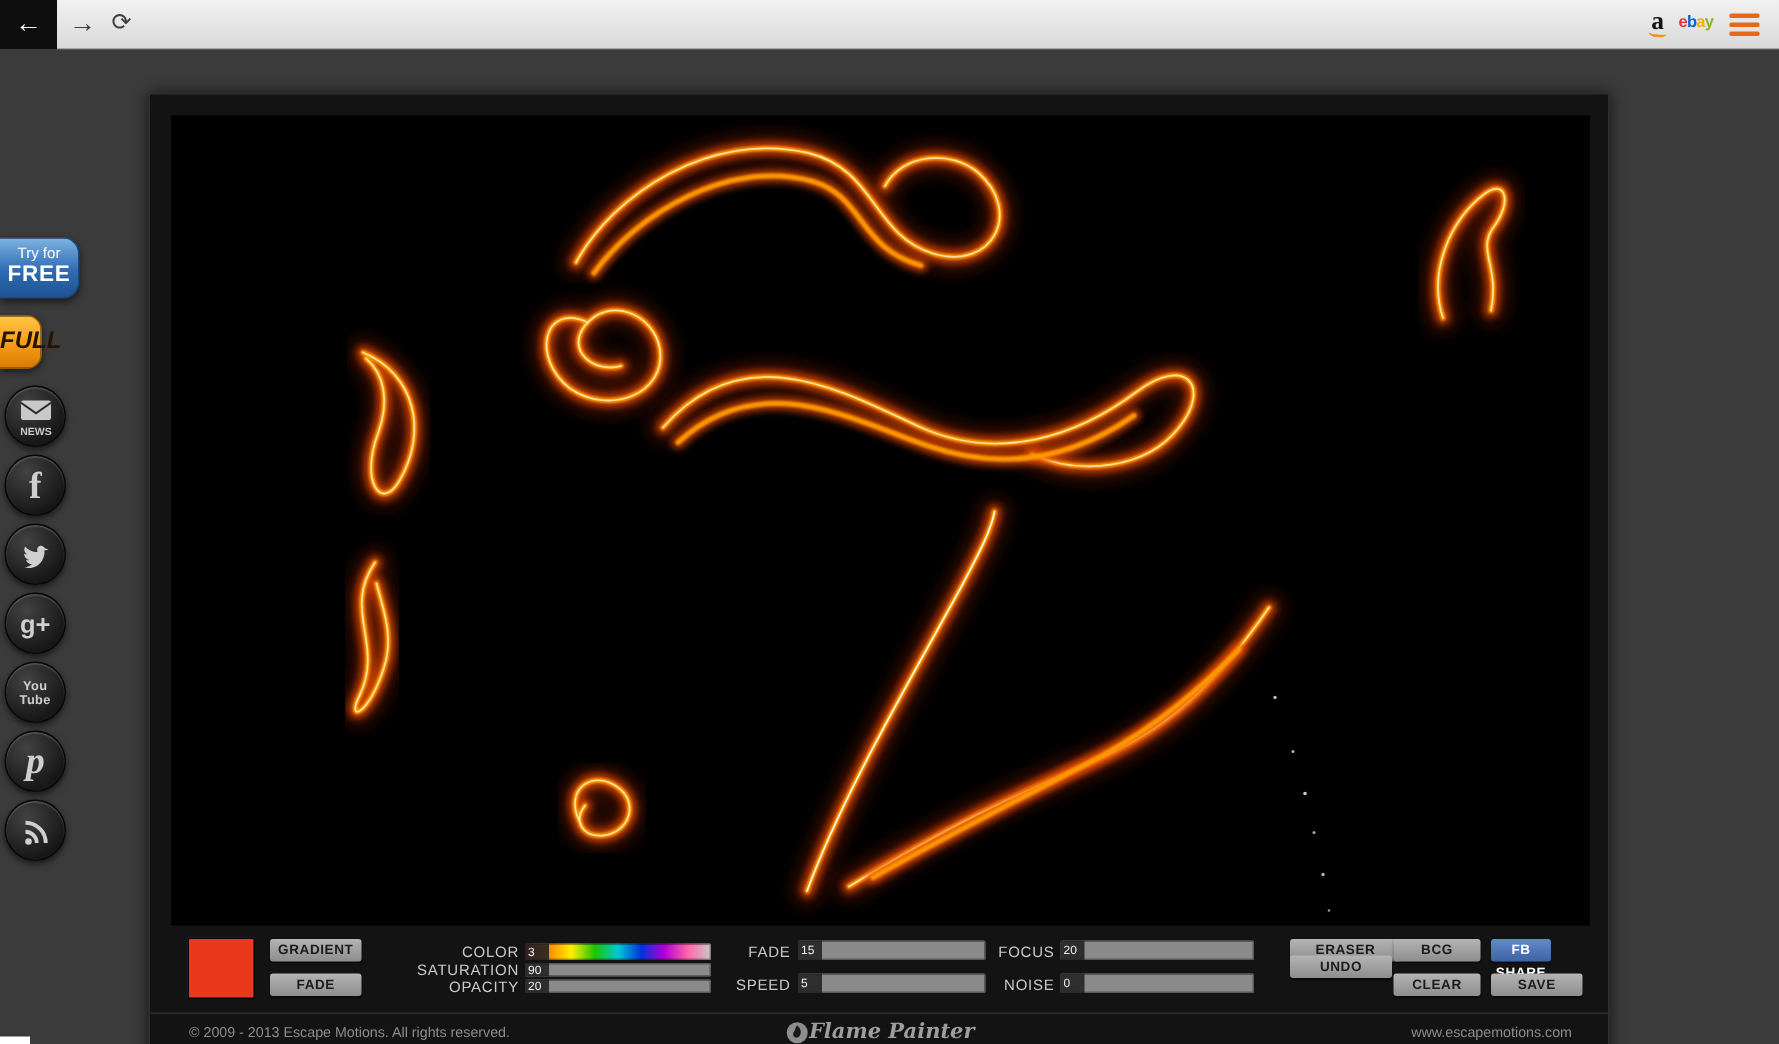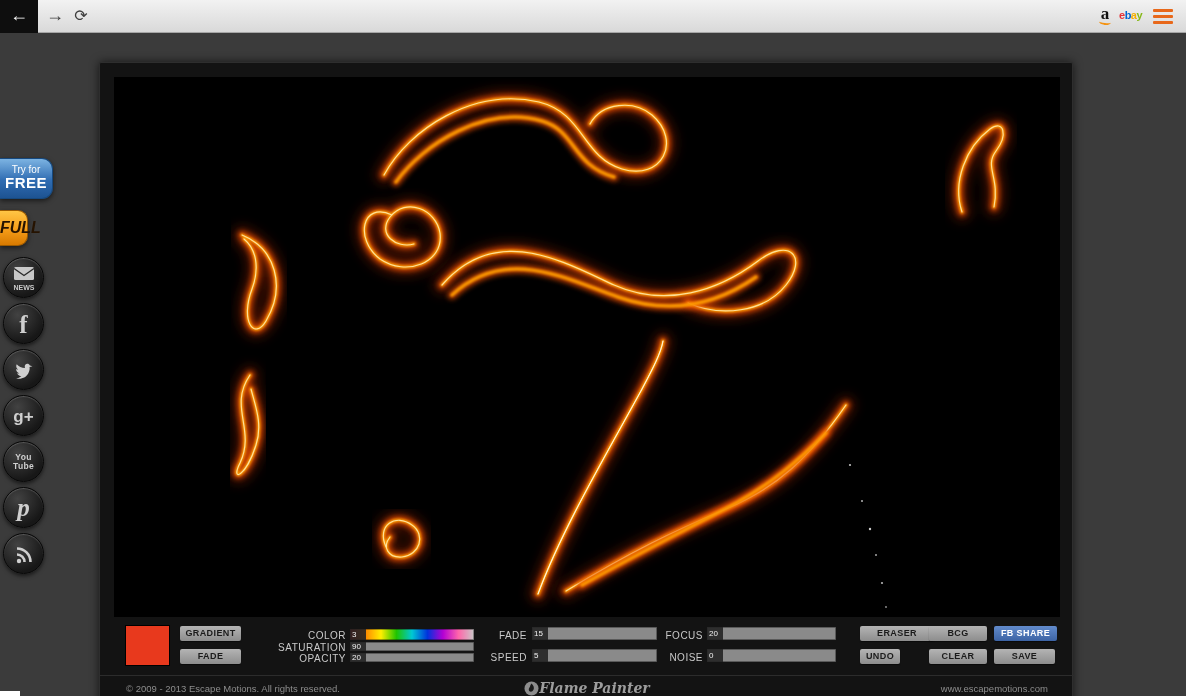--- a/index.html
+++ b/index.html
@@ -289,22 +289,22 @@
           <span class="chip">20</span>
         </div>
 
         <div class="slbl" style="left:545px;top:31px;width:58px">NOISE</div>
         <div class="slider" style="left:607px;top:28px;width:129px;height:13px">
           <span class="chip">0</span>
         </div>
 
         <div class="ctl-btn" style="left:760px;top:5px;width:74px">ERASER</div>
         <div class="ctl-btn" style="left:829px;top:5px;width:58px">BCG</div>
-        <div class="ctl-btn btn-blue" style="left:894px;top:5px;width:63px">FB SHARE</div>
-        <div class="ctl-btn" style="left:760px;top:28px;width:40px">UNDO</div>
+        <div class="ctl-btn btn-blue" style="left:894px;top:5px;width:40px">FB SHARE</div>
+        <div class="ctl-btn" style="left:760px;top:16px;width:68px">UNDO</div>
         <div class="ctl-btn" style="left:829px;top:28px;width:58px">CLEAR</div>
         <div class="ctl-btn" style="left:894px;top:28px;width:61px">SAVE</div>
       </div>
 
       <div id="pfooter">
         <span class="pf-copy">© 2009 - 2013 Escape Motions. All rights reserved.</span>
         <span class="pf-logo">
           <span class="pf-logo-inner">
             <svg width="15" height="15" viewBox="0 0 15 15">
               <circle cx="7.5" cy="7.5" r="7" fill="#8d8d8d"></circle>

